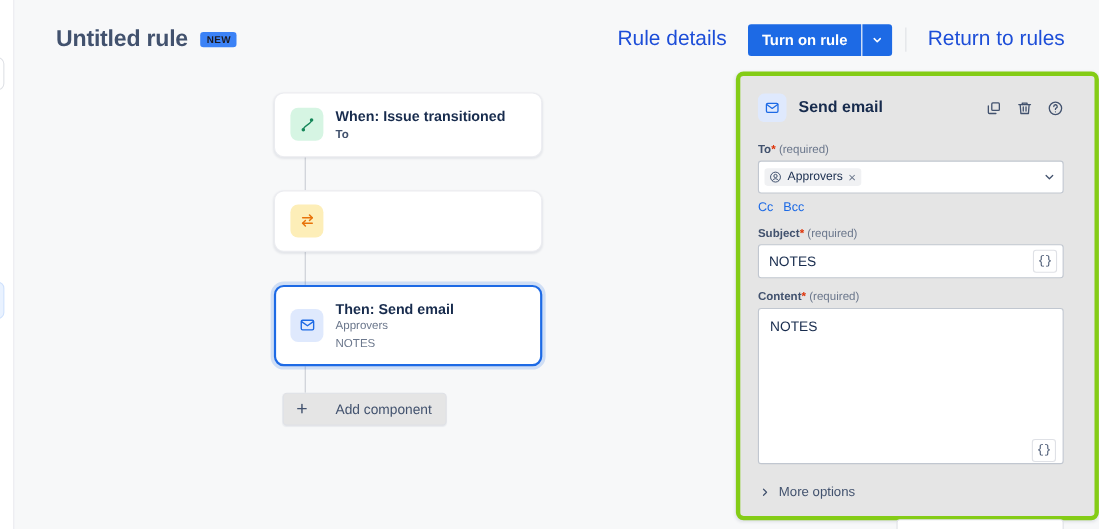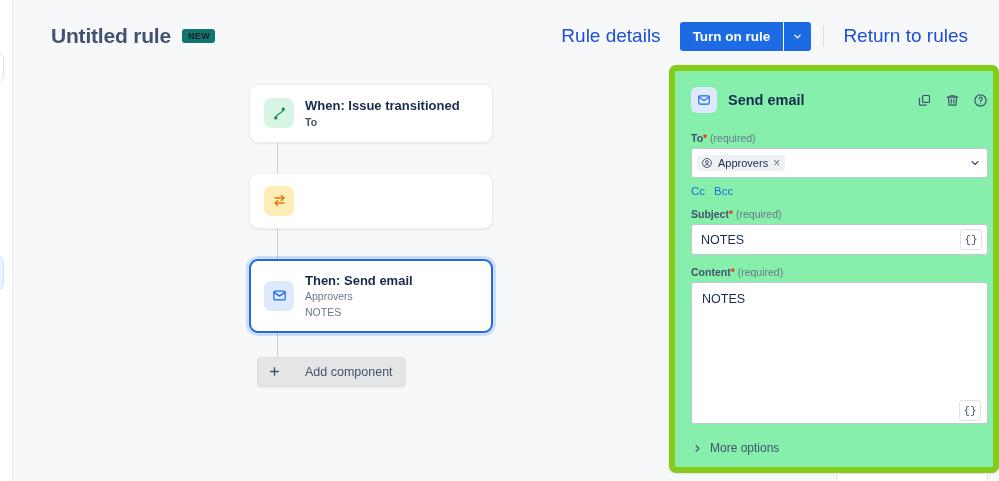--- a/index.html
+++ b/index.html
@@ -33,21 +33,21 @@
     background: #f7f8f9;
     display: flex; align-items: center;
     padding: 0 20px 0 22px;
   }
   .title-wrap { display: flex; align-items: center; gap: 11px; }
   .page-title {
     font-size: 21px; font-weight: 700; color: #42526e;
     letter-spacing: -0.2px;
   }
   .new-badge {
-    background: #0f766e; color: #1d1b22;
+    background: #3b82f6; color: #1d1b22;
     font-size: 9px; font-weight: 700; letter-spacing: .4px;
     padding: 2px 5px 2px 6px; border-radius: 3px; text-align: right;
   }
   .header-right {
     margin-left: auto; display: flex; align-items: center; gap: 0;
   }
   .hdr-link {
     font-size: 19px; color: #1d4ed8; padding: 7px 11px;
     border-radius: 3px; cursor: pointer; white-space: nowrap;
   }
@@ -108,23 +108,23 @@
     display: inline-flex; align-items: center; gap: 24px;
     background: #e5e5e5; border: 1px solid #dfe1e6; border-radius: 4px;
     padding: 7px 12px 7px 10px; font-size: 12.5px; color: #42526e;
     cursor: pointer; margin-left: 8px; font-family: inherit;
     box-shadow: 0 1px 1px rgba(9,30,66,.06);
   }
 
   
   .panel {
     position: absolute; right: 0; top: 65px; width: 330px; height: 408px;
-    background: #86efac; border: 6px solid #84cc16;
+    background: #e5e5e5; border: 4px solid #84cc16;
     border-radius: 7px; box-shadow: 0 1px 3px rgba(9,30,66,.10);
-    padding: 16px 5px 0 16px;
+    padding: 16px 28px 0 16px;
   }
   .panel-head { display: flex; align-items: center; gap: 11px; margin-bottom: 19px; }
   .panel-ic {
     width: 26px; height: 26px; border-radius: 6px; background: #dfe9fd;
     display: flex; align-items: center; justify-content: center; flex: 0 0 26px;
   }
   .panel-title { font-size: 14.5px; font-weight: 700; color: #172b4d; }
   .panel-actions { margin-left: auto; display: flex; align-items: center; gap: 13px; }
   .pact { cursor: pointer; display: flex; line-height: 0; }
 

